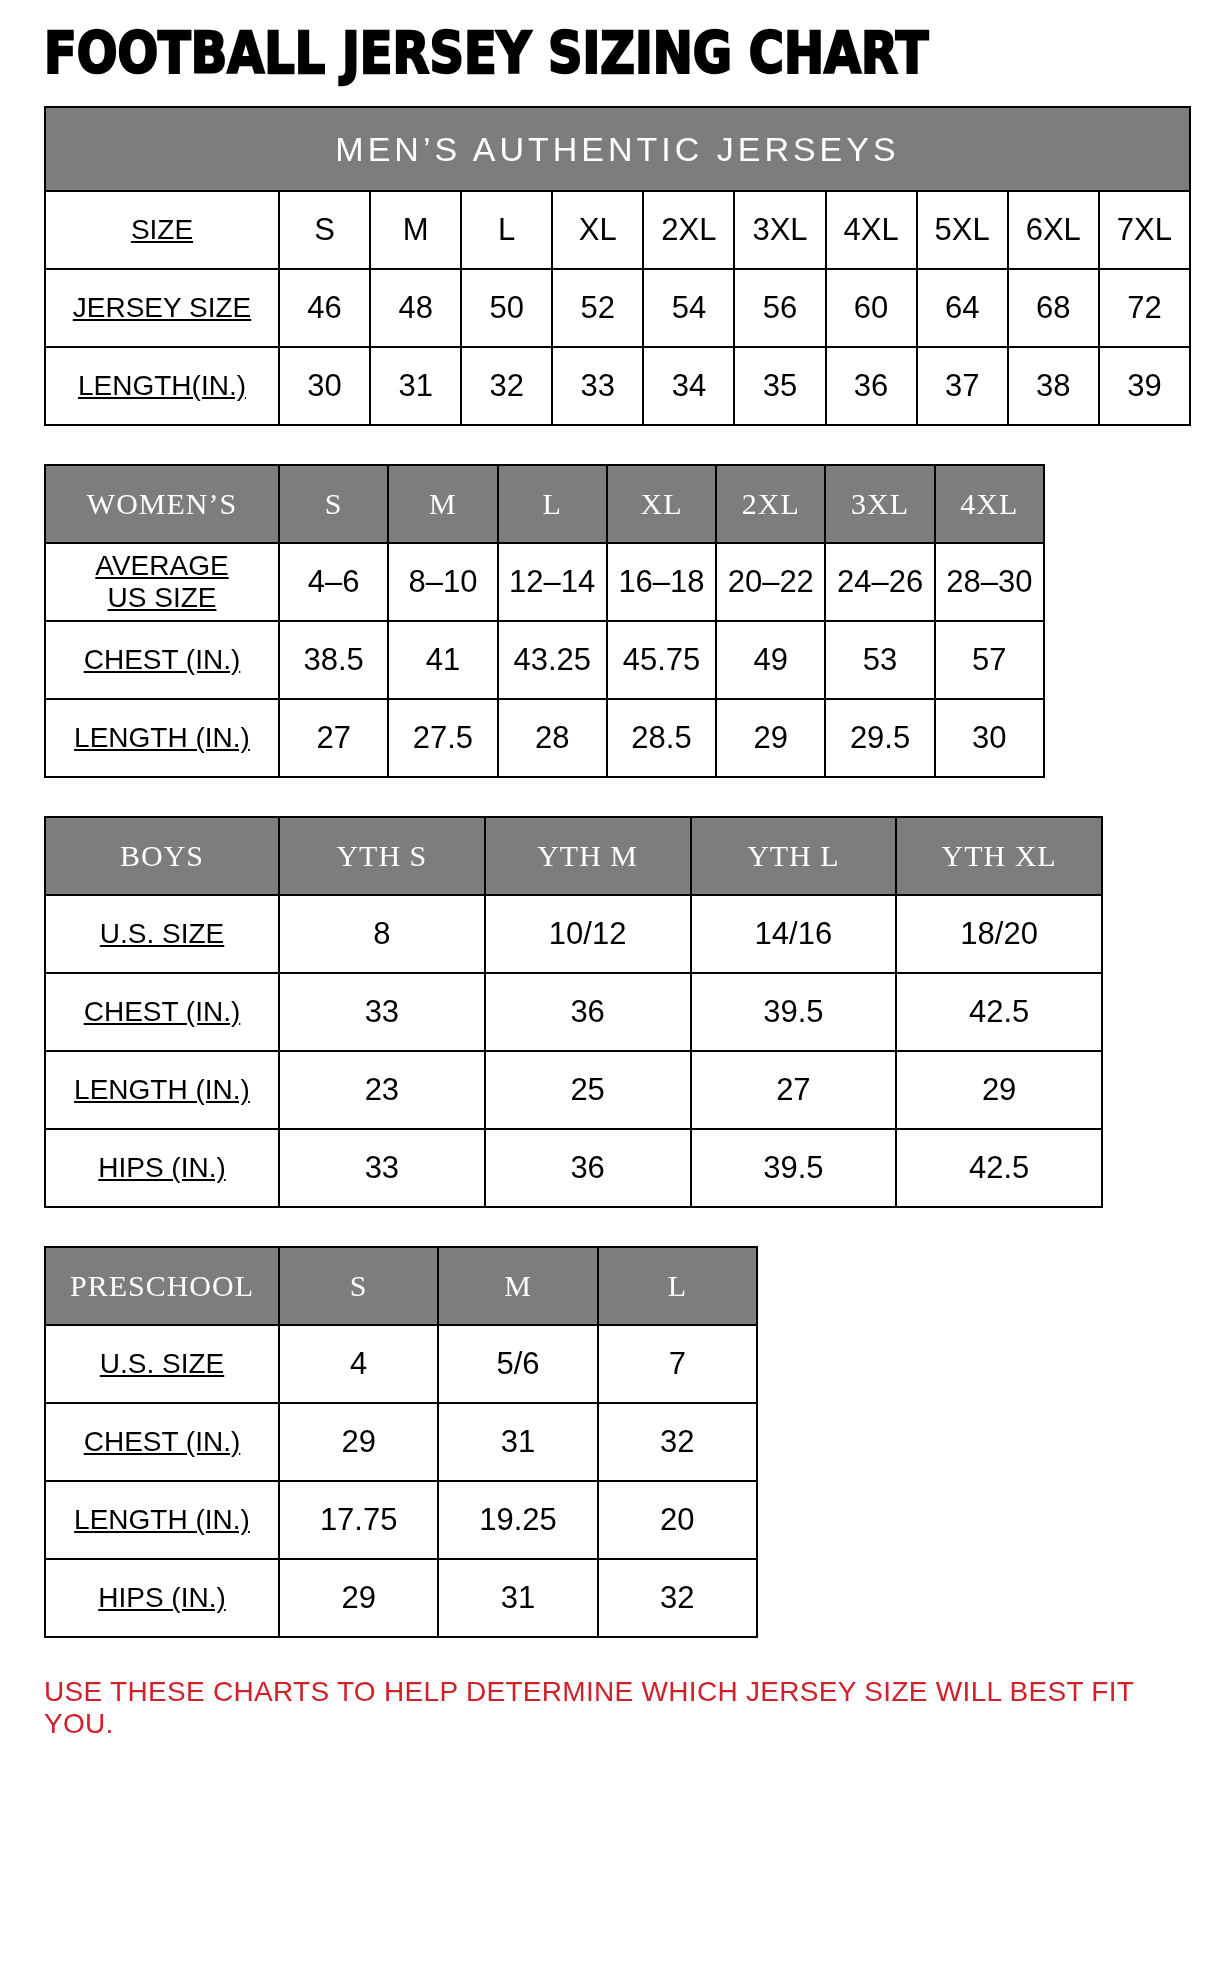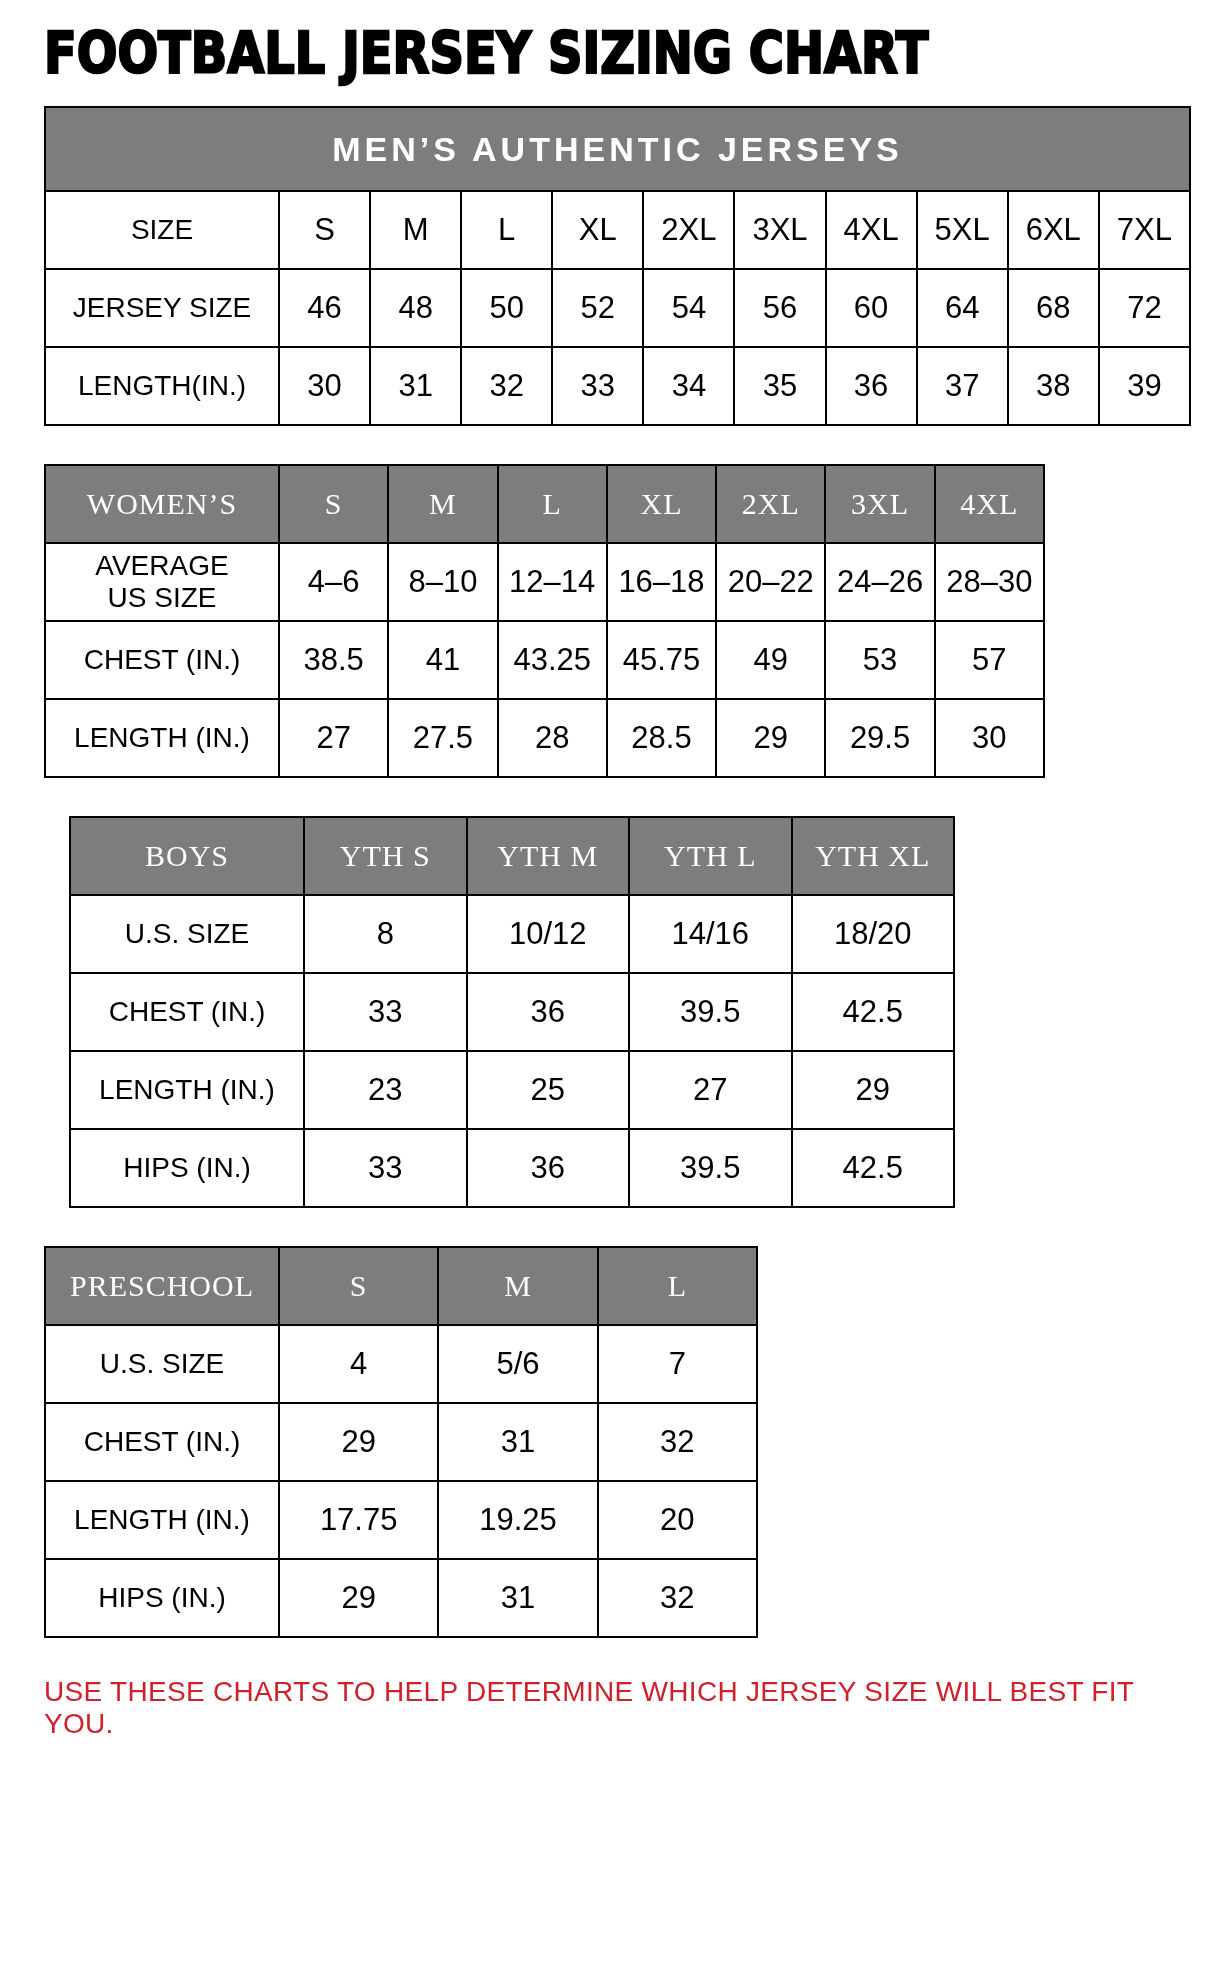--- a/index.html
+++ b/index.html
@@ -46,47 +46,48 @@
     margin-bottom: 38px;
   }
   .tbl th, .tbl td {
     border: 2px solid #000;
     padding: 4px 6px;
     box-sizing: border-box;
   }
   .tbl .banner {
     background: var(--gray);
     color: #fff;
-    font-weight: bold;
+    font-weight: normal;
     font-size: 34px;
     letter-spacing: 4px;
     height: 84px;
   }
   .tbl .ghead {
     background: var(--gray);
     color: #fff;
     font-weight: normal;
     font-size: 30px;
     letter-spacing: 1px;
     height: 78px;
     font-family: Liberation Serif, serif;
   }
   .tbl .rowlabel {
     font-weight: normal;
     font-size: 28px;
     white-space: pre-line;
     height: 78px;
+    text-decoration: underline;
   }
   .tbl td {
     font-size: 31px;
     height: 78px;
   }
   .t-mens { width: 1147px; }
   .t-womens { width: 1001px; }
-  .t-boys { width: 886px; margin-left: 25px; }
+  .t-boys { width: 1059px; }
   .t-preschool { width: 714px; }
 </style>
 </head>
 <body>
 
 <div class="page">
 
   <h1 class="title">FOOTBALL JERSEY SIZING CHART</h1>
 
 

